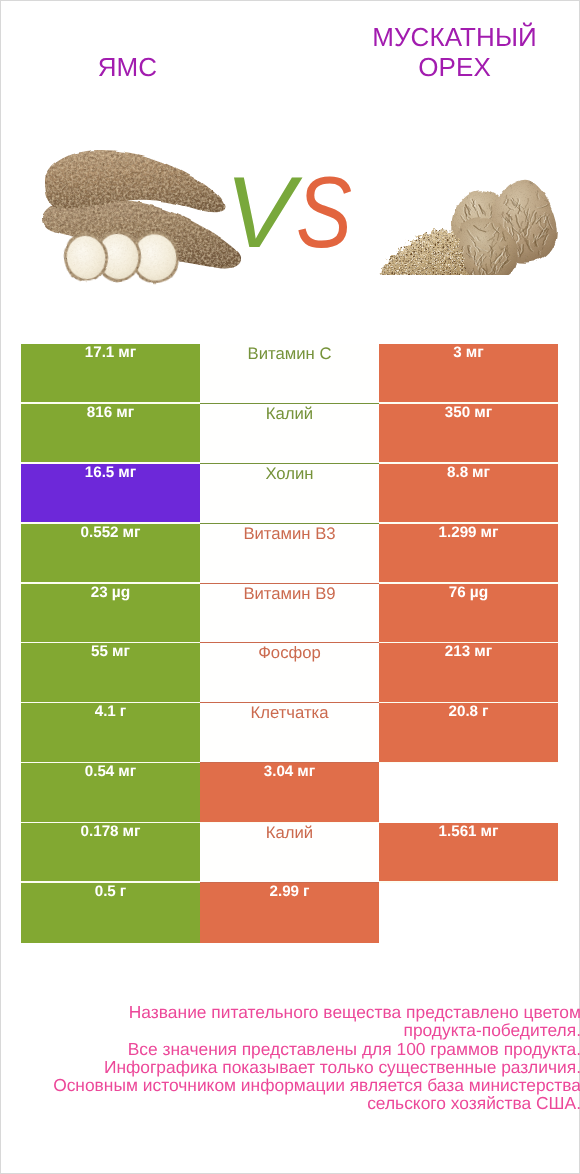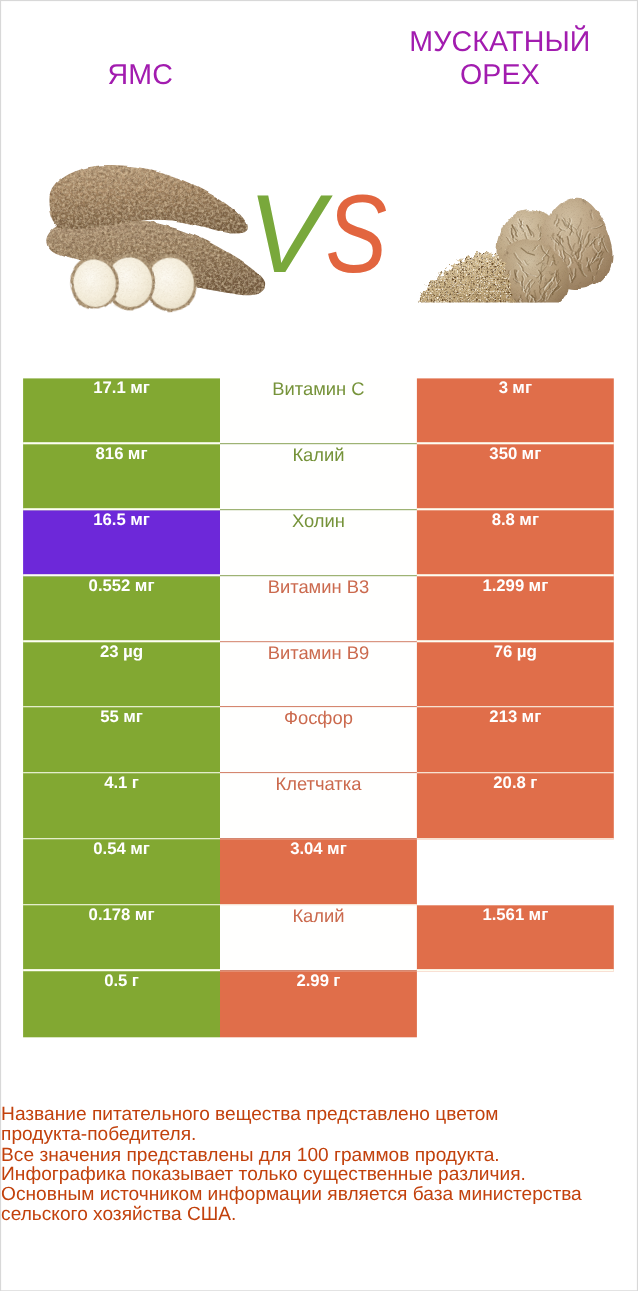--- a/index.html
+++ b/index.html
@@ -23,21 +23,21 @@
 .cell { display:flex; align-items:flex-start; justify-content:center; position:relative; padding-bottom:7px; }
 .cL { width:179px; color:#fff; }
 .cM { width:179px; background:#FFFFFE; }
 .cR { width:179px; color:#fff; }
 .cL:after,.cR:after { content:""; position:absolute; left:0; right:0; bottom:0; height:1.6px; background:#FDFEF2; }
 .row:last-child .cL:after,.row:last-child .cR:after { display:none; }
 .cM:after { content:""; position:absolute; left:0; right:0; bottom:0; height:1px; background:var(--dv); }
 .num { font-size:15.2px; font-weight:700; }
 .unit { font-size:15.5px; font-weight:700; margin-left:4px; }
 .lbl { font-size:16.7px; }
-.footer { position:absolute; left:0; top:1002px; width:580px; text-align:left; font-size:17.4px; line-height:18.25px; color:#c2410c; }
+.footer { position:absolute; left:0; top:1002px; width:580px; text-align:right; font-size:17.4px; line-height:18.25px; color:#ec4899; }
 </style>
 </head>
 <body>
 
 <div class="page">
   <div class="titles">
     <div class="title title-left">ЯМС</div>
     <div class="title title-right">МУСКАТНЫЙ ОРЕХ</div>
   </div>
   <div class="heroes">

